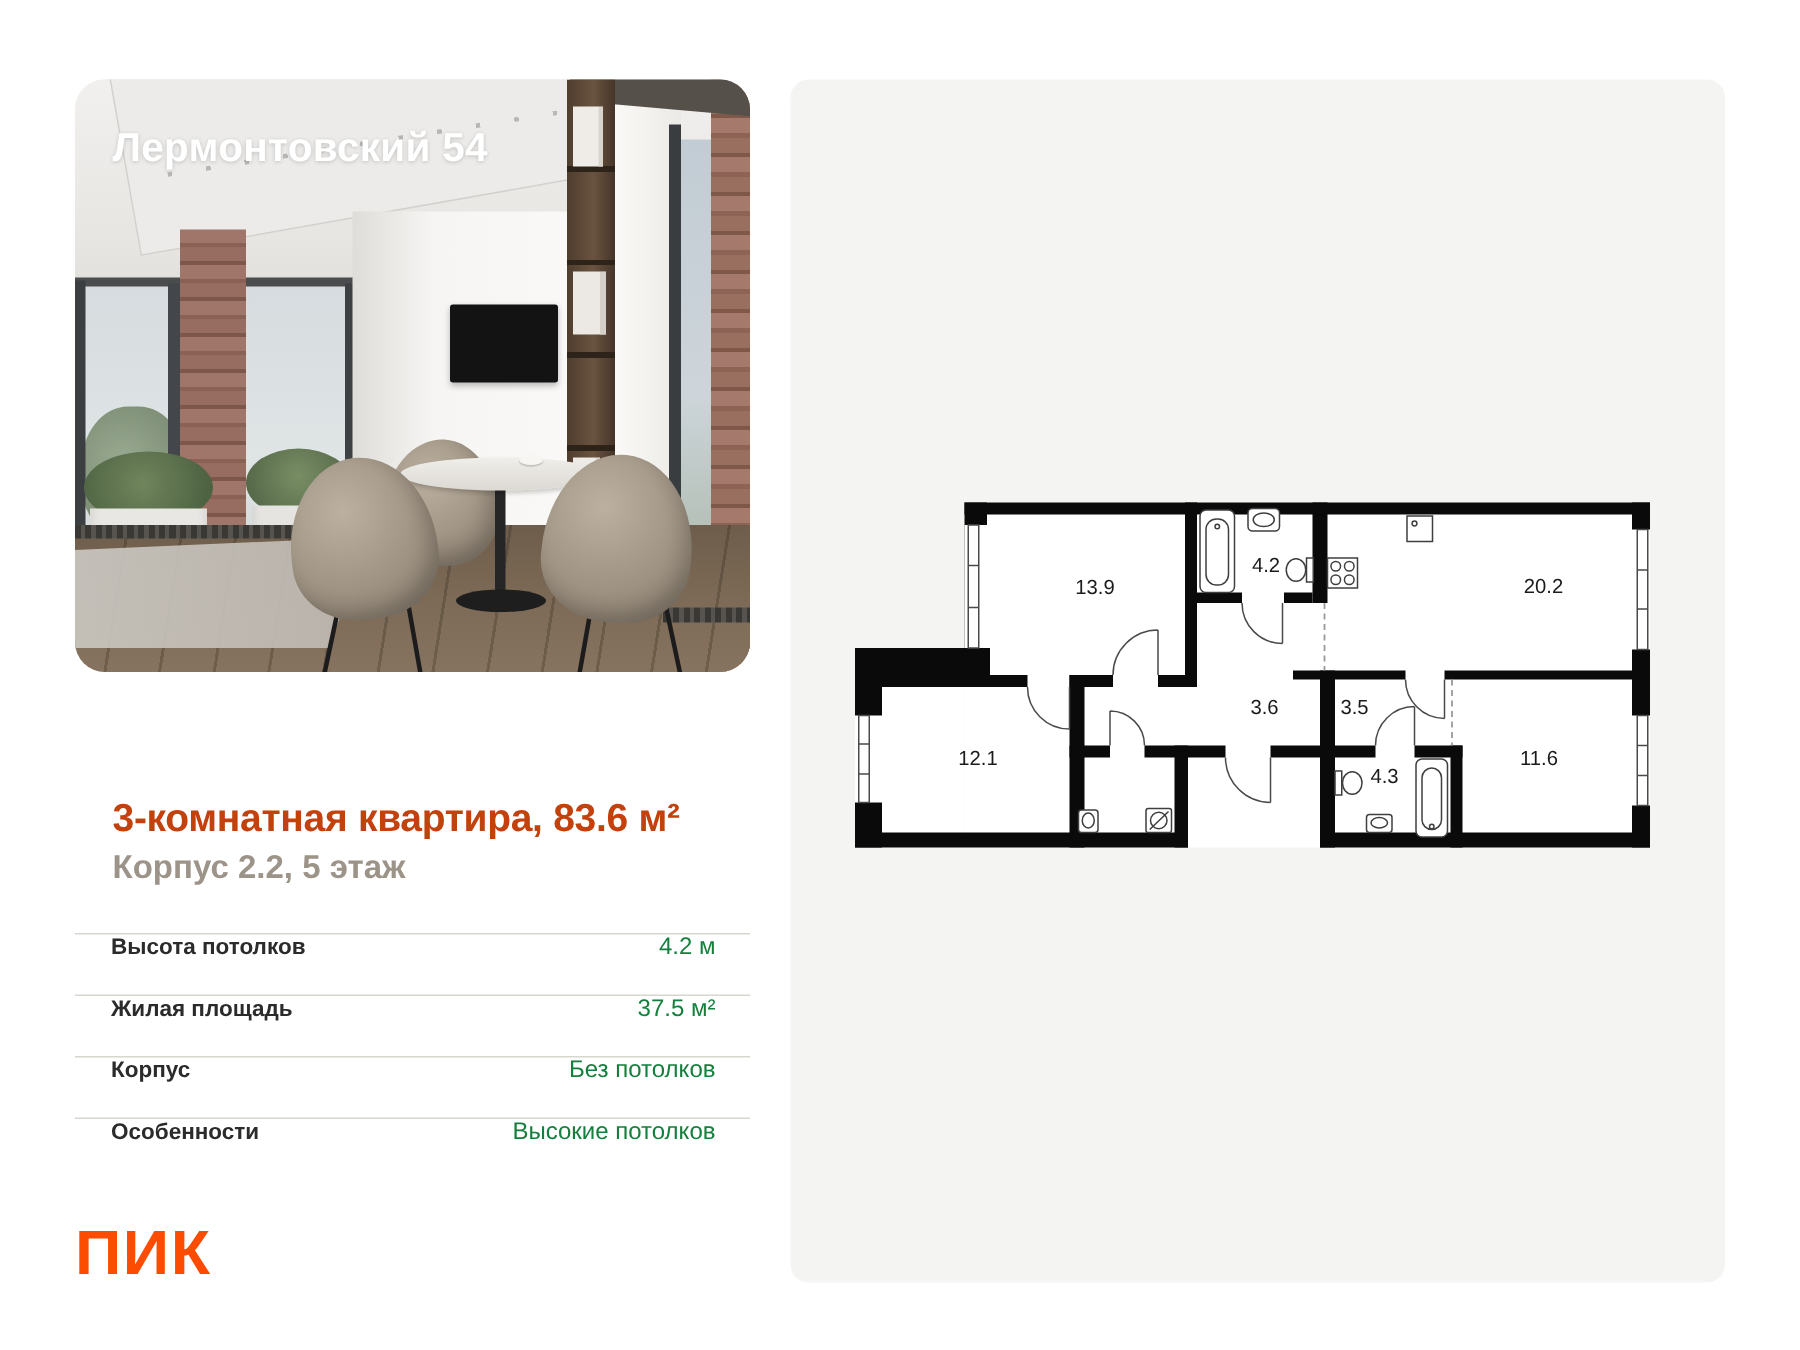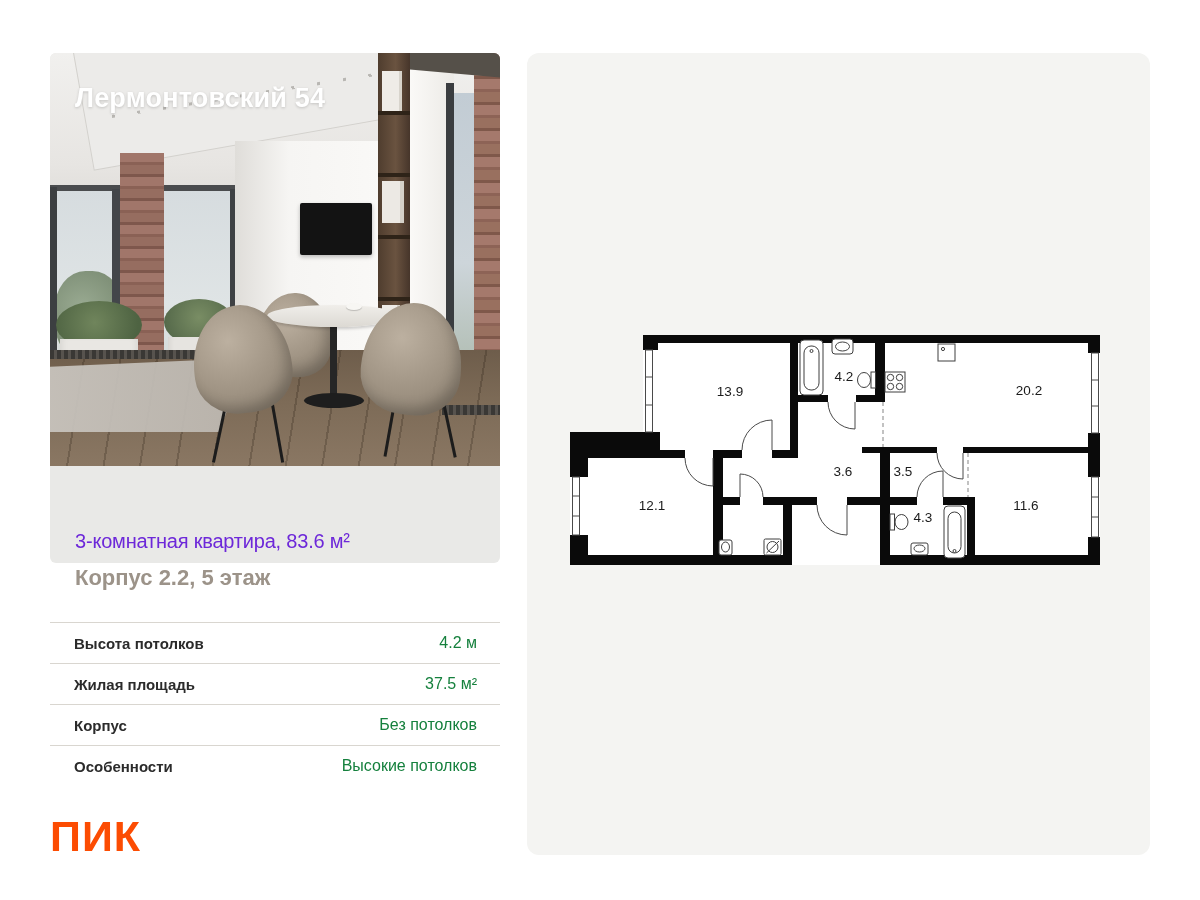--- a/index.html
+++ b/index.html
@@ -1,22 +1,22 @@
 <!DOCTYPE html>
 <html><head>
 <meta charset="utf-8">
 <style>
   * { margin:0; padding:0; box-sizing:border-box; }
   html,body { background:#ffffff; }
   body { font-family:"Liberation Sans", sans-serif; }
   .stage { position:relative; width:1200px; height:900px; background:#fff; overflow:hidden; }
 
   
-  .photo-card { position:absolute; left:50px; top:53px; width:450px; height:510px;
-    border-radius:6px; overflow:hidden; background:#e9e9e7; }
+  .photo-card { position:absolute; left:50px; top:53px; width:450px; height:395px;
+    border-radius:20px; overflow:hidden; background:#e9e9e7; }
   .ph { position:absolute; }
   .ph-ceiling { left:0; top:0; width:100%; height:160px;
     background:linear-gradient(180deg,#f1f0ee 0%,#e7e5e2 70%,#dddbd7 100%); }
   .ph-ceiling-panel { left:30px; top:-40px; width:330px; height:130px;
     border:1px solid #d3d1cd; transform:rotate(-10deg); background:#ecebe9; }
   .ph-ceiling-track { left:60px; top:40px; width:280px; height:3px; transform:rotate(-9deg);
     background:repeating-linear-gradient(90deg,#b9b7b3 0 3px,transparent 3px 26px); }
   .ph-backwall { left:185px; top:88px; width:180px; height:250px;
     background:linear-gradient(90deg,#dfddd9 0%,#f6f5f3 30%,#fbfaf8 100%); }
   .ph-window-left { left:0; top:138px; width:188px; height:204px;
@@ -83,25 +83,25 @@
     background:linear-gradient(180deg,#f0eeea,#dcd9d3); box-shadow:0 2px 3px rgba(0,0,0,.18); }
   .ph-cup { left:296px; top:250px; width:16px; height:7px; border-radius:50%; background:#f7f6f3;
     box-shadow:0 1px 1px rgba(0,0,0,.2); }
   .ph-table-stem { left:280px; top:262px; width:7px; height:84px; background:#262626; }
   .ph-table-base { left:254px; top:340px; width:60px; height:15px; border-radius:50%; background:#1e1e1e; }
   .photo-title { position:absolute; left:25px; top:30px; color:#ffffff; font-size:27px;
     font-weight:700; letter-spacing:.2px; text-shadow:0 1px 3px rgba(0,0,0,.18); }
 
   
   .listing-title { position:absolute; left:75px; top:530px; width:430px;
-    font-size:20px; font-weight:400; color:#6d28d9; letter-spacing:-.2px; }
+    font-size:26px; font-weight:700; color:#c2410c; letter-spacing:-.2px; }
   .listing-subtitle { position:absolute; left:75px; top:565px; width:430px;
     font-size:22px; font-weight:700; color:#9c9389; }
   .spec-table { position:absolute; left:50px; top:622px; width:450px; }
-  .spec-row { display:flex; align-items:center; justify-content:space-between;
+  .spec-row { display:flex; align-items:flex-start; justify-content:space-between;
     height:41px; border-top:1px solid #d9d6d0; padding:0 23px 0 24px; }
   .spec-label { font-size:15px; font-weight:700; color:#2b2b2b; }
   .spec-value { font-size:16px; font-weight:400; color:#15803d; }
   .brand-logo { position:absolute; left:50px; top:812px; font-size:43px; font-weight:800;
     letter-spacing:1px; transform:scaleY(.97); }
 
   
   .plan-card { position:absolute; left:527px; top:53px; width:623px; height:802px;
     background:#f4f4f2; border-radius:12px; }
   .plan-svg { position:absolute; left:33px; top:267px; }

